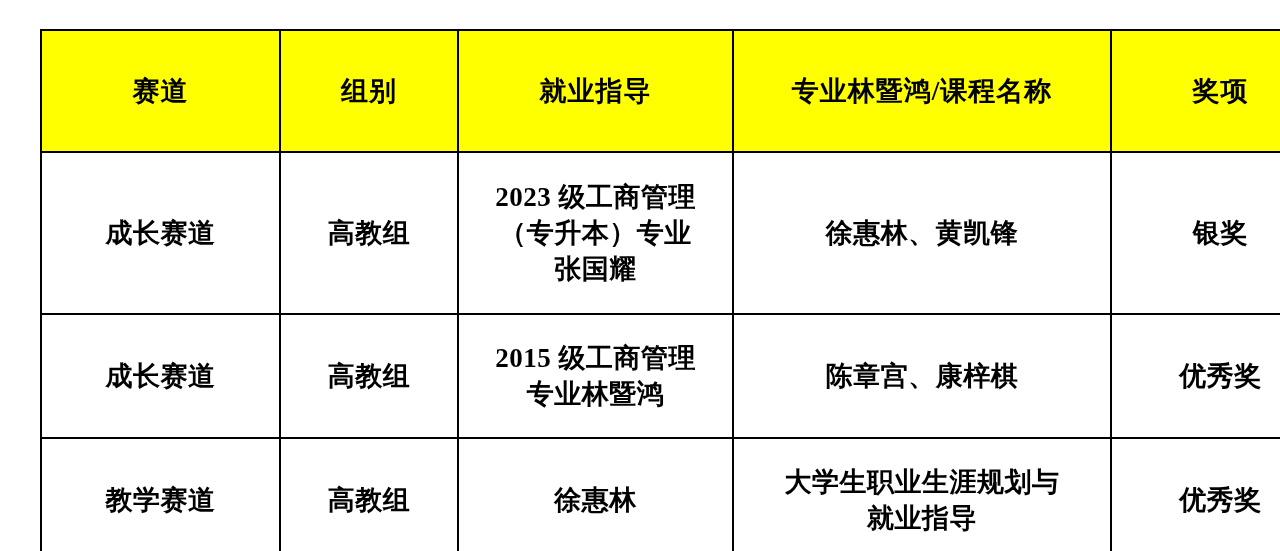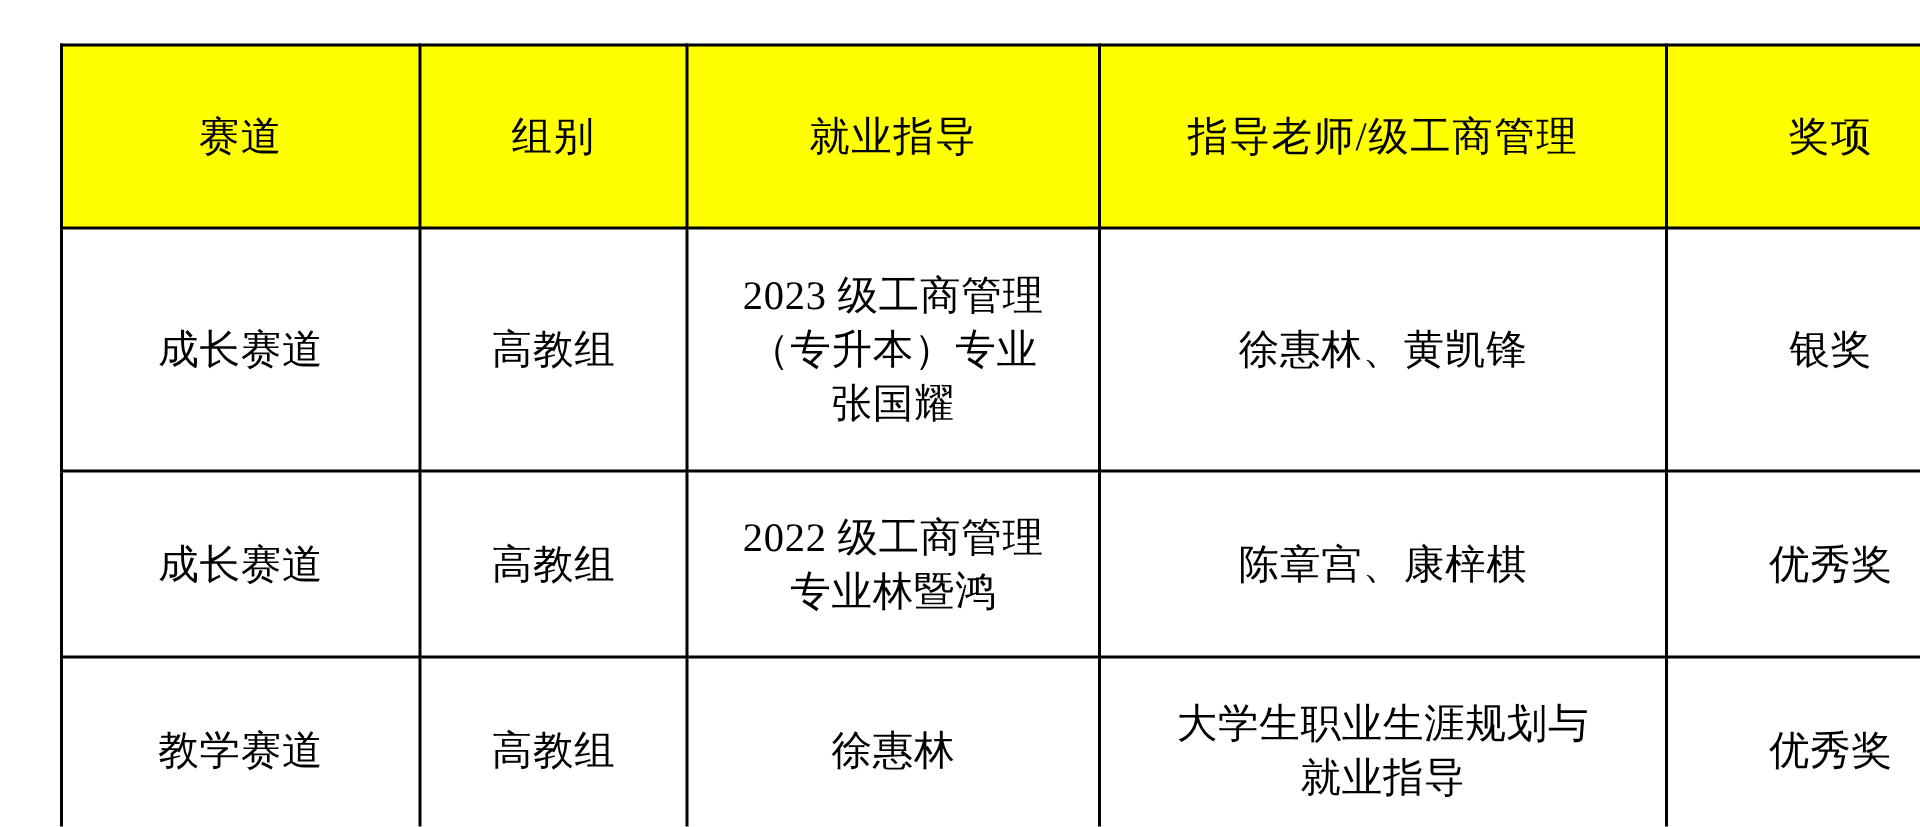--- a/index.html
+++ b/index.html
@@ -30,21 +30,21 @@
     border-collapse: collapse;
     table-layout: fixed;
     width: 1199px;
   }
   table.award-table td,
   table.award-table th {
     border: 2px solid #000000;
     text-align: center;
     vertical-align: middle;
     padding: 6px 8px;
-    font-weight: normal;
+    font-weight: bold;
     line-height: 1.34;
   }
   thead th {
     background: #ffff00;
     font-weight: bold;
     font-size: 27px;
     height: 108px;
     letter-spacing: 1px;
   }
   tbody td {
@@ -70,38 +70,38 @@
 <body>
 
 <div class="page">
   <div class="table-wrap">
     <table class="award-table">
       <thead>
         <tr>
           <th class="col-track">赛道</th>
           <th class="col-group">组别</th>
           <th class="col-people">就业指导</th>
-          <th class="col-teacher">指导老师/级工商管理</th>
+          <th class="col-teacher">专业林暨鸿/课程名称</th>
           <th class="col-award">奖项</th>
         </tr>
       </thead>
       <tbody>
         <tr class="row-1">
           <td>成长赛道</td>
           <td>高教组</td>
           <td class="cell-multi">2023 级工商管理
 （专升本）专业
 张国耀</td>
           <td class="cell-multi">徐惠林、黄凯锋</td>
           <td>银奖</td>
         </tr>
         <tr class="row-2">
           <td>成长赛道</td>
           <td>高教组</td>
-          <td class="cell-multi">2022 级工商管理
+          <td class="cell-multi">2015 级工商管理
 专业林暨鸿</td>
           <td class="cell-multi">陈章宫、康梓棋</td>
           <td>优秀奖</td>
         </tr>
         <tr class="row-3">
           <td>教学赛道</td>
           <td>高教组</td>
           <td class="cell-multi">徐惠林</td>
           <td class="cell-multi">大学生职业生涯规划与
 就业指导</td>

